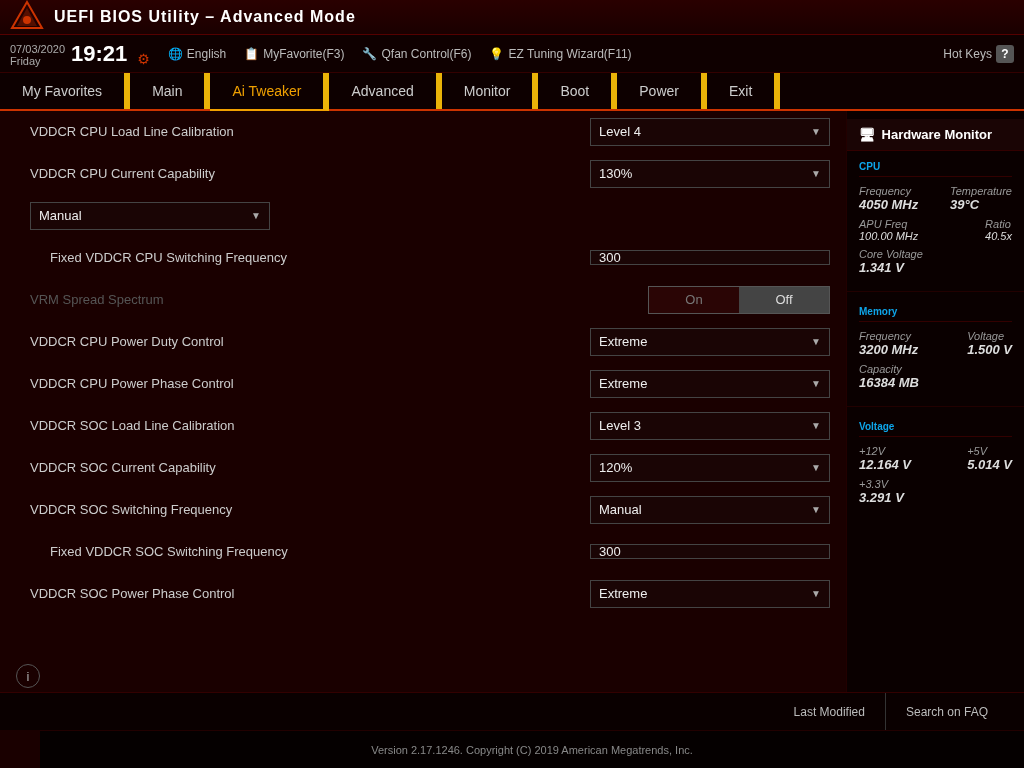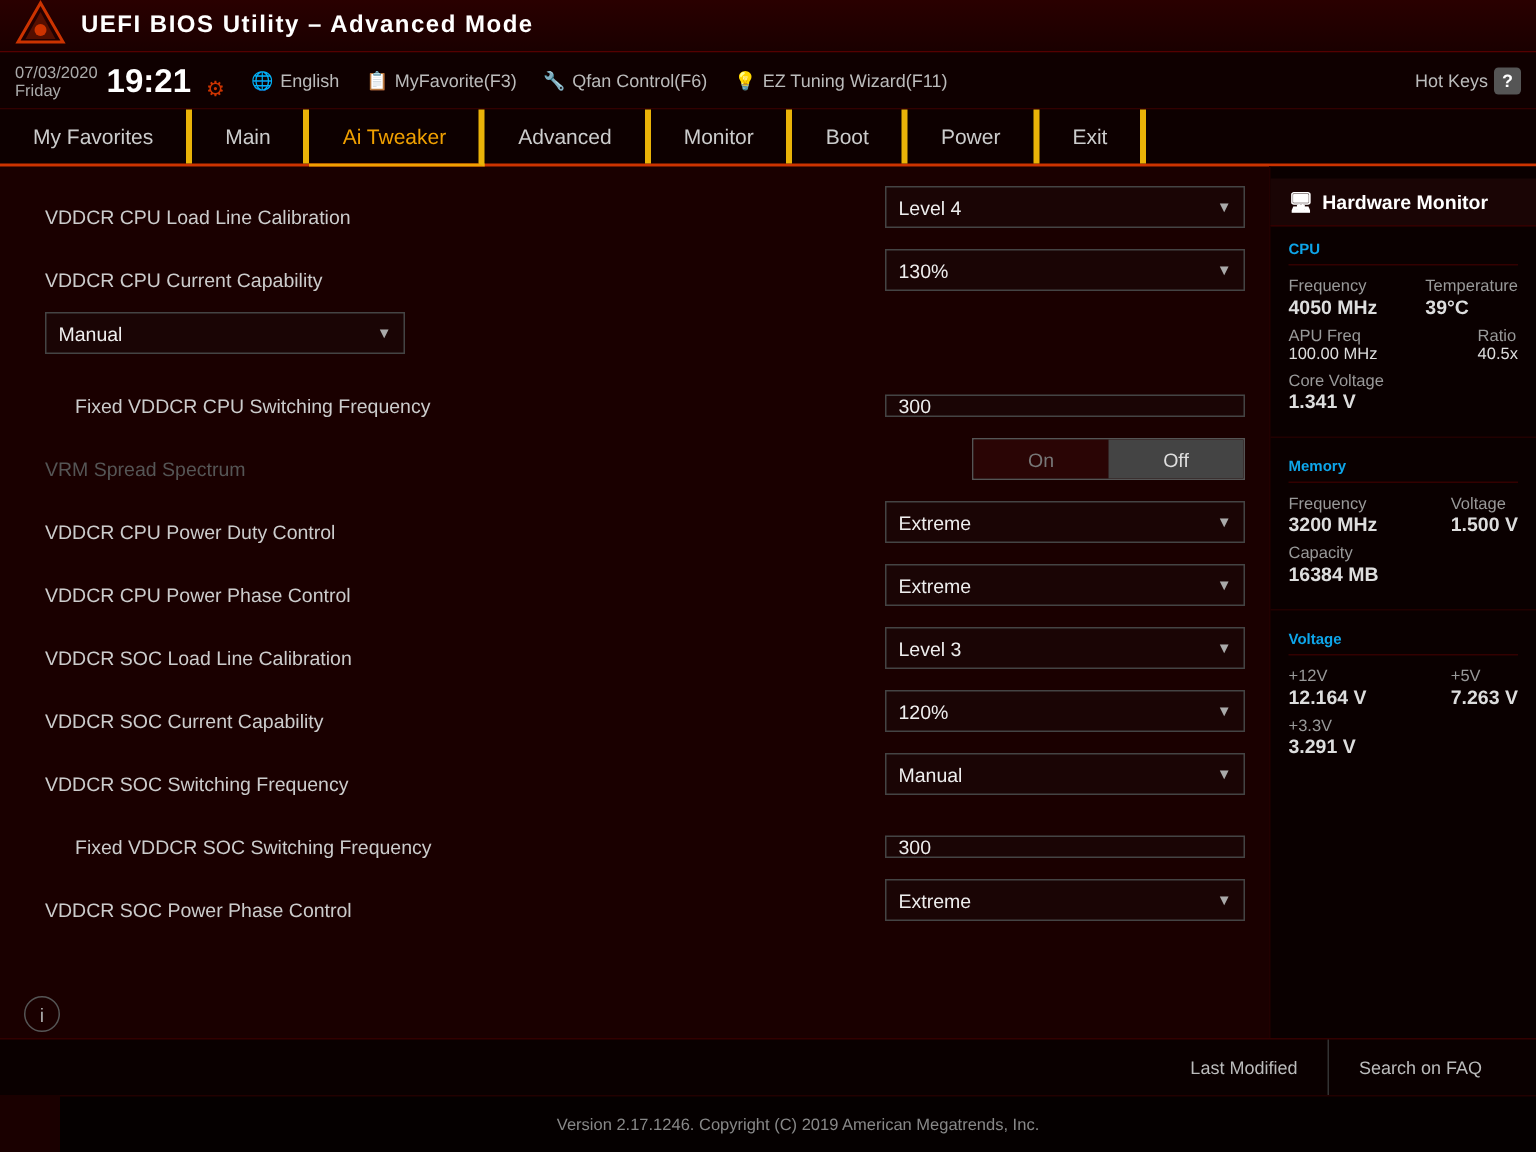--- a/index.html
+++ b/index.html
@@ -93,31 +93,31 @@
       align-items: stretch;
       border-bottom: 2px solid #cc3300;
     }
     .nav-item {
       padding: 0 22px;
       display: flex;
       align-items: center;
       font-size: 14px;
       color: #ccc;
       cursor: pointer;
-      border-right: 4px solid #eab308;
+      border-right: 6px solid #eab308;
     }
     .nav-item.active {
       color: #f0a000;
       border-bottom: 2px solid #f0a000;
       margin-bottom: -2px;
     }
 
     .setting-row {
       display: flex;
-      align-items: flex-end;
+      align-items: center;
       height: 42px;
       border-bottom: 1px solid #1a0000;
       padding: 0 16px 0 30px;
     }
     .setting-row.sub {
       padding-left: 50px;
     }
     .setting-label {
       flex: 1;
       font-size: 13px;
@@ -206,20 +206,21 @@
       font-size: 10px;
       font-weight: bold;
       margin-bottom: 8px;
       border-bottom: 1px solid #330000;
       padding-bottom: 4px;
     }
     .hw-row {
       display: flex;
       justify-content: space-between;
       margin-bottom: 6px;
+      font-style: italic;
     }
     .hw-label {
       font-size: 11px;
       color: #999;
     }
     .hw-value {
       font-size: 11px;
       color: #ddd;
     }
     .hw-value-large {
@@ -509,21 +510,21 @@
       <hr class="hw-divider">
       <div class="hw-section">
   <div class="hw-section-title">Voltage</div>
   <div class="hw-row">
     <div>
       <div class="hw-label">+12V</div>
       <div class="hw-value-large">12.164 V</div>
     </div>
     <div>
       <div class="hw-label">+5V</div>
-      <div class="hw-value-large">7.263 V</div>
+      <div class="hw-value-large">5.014 V</div>
     </div>
   </div>
   <div class="hw-row">
     <div>
       <div class="hw-label">+3.3V</div>
       <div class="hw-value-large">3.291 V</div>
     </div>
   </div>
 </div>
     </div>

